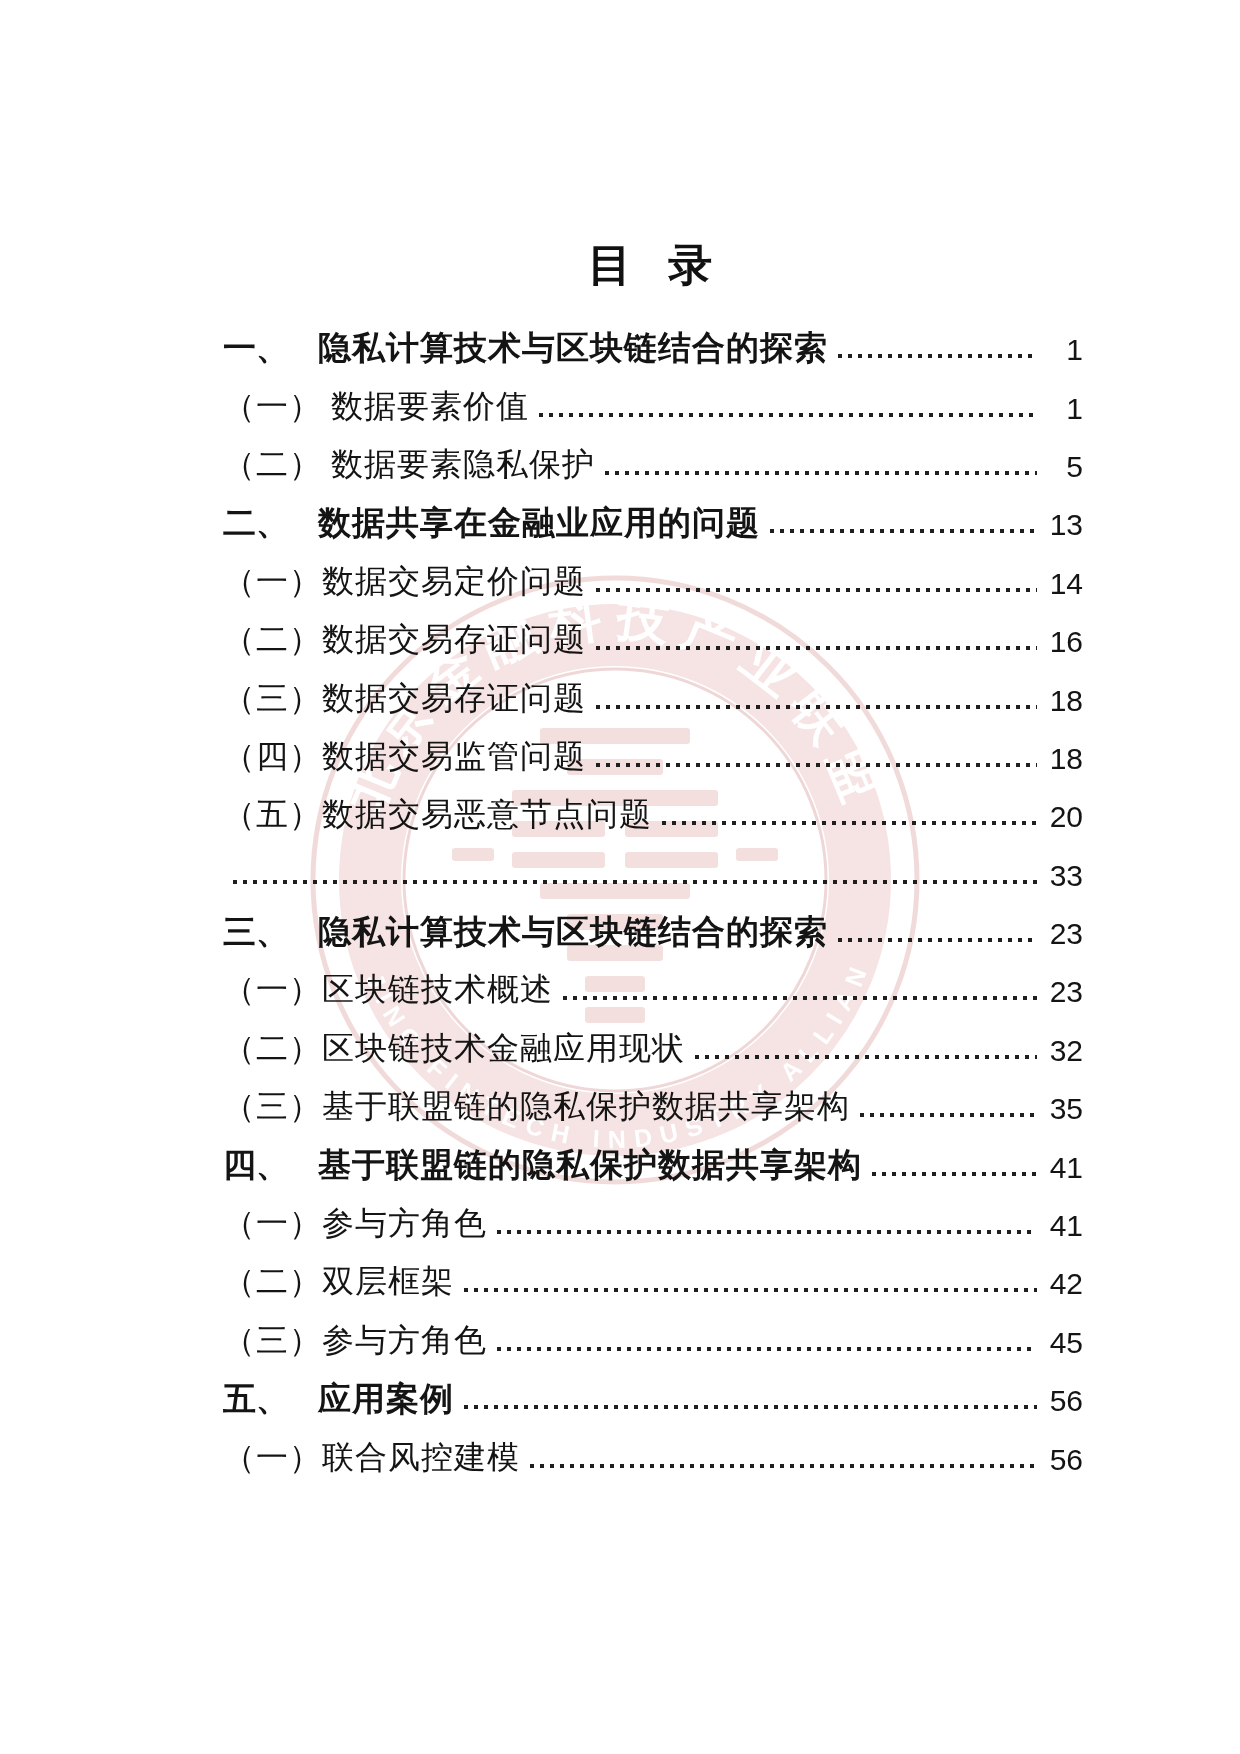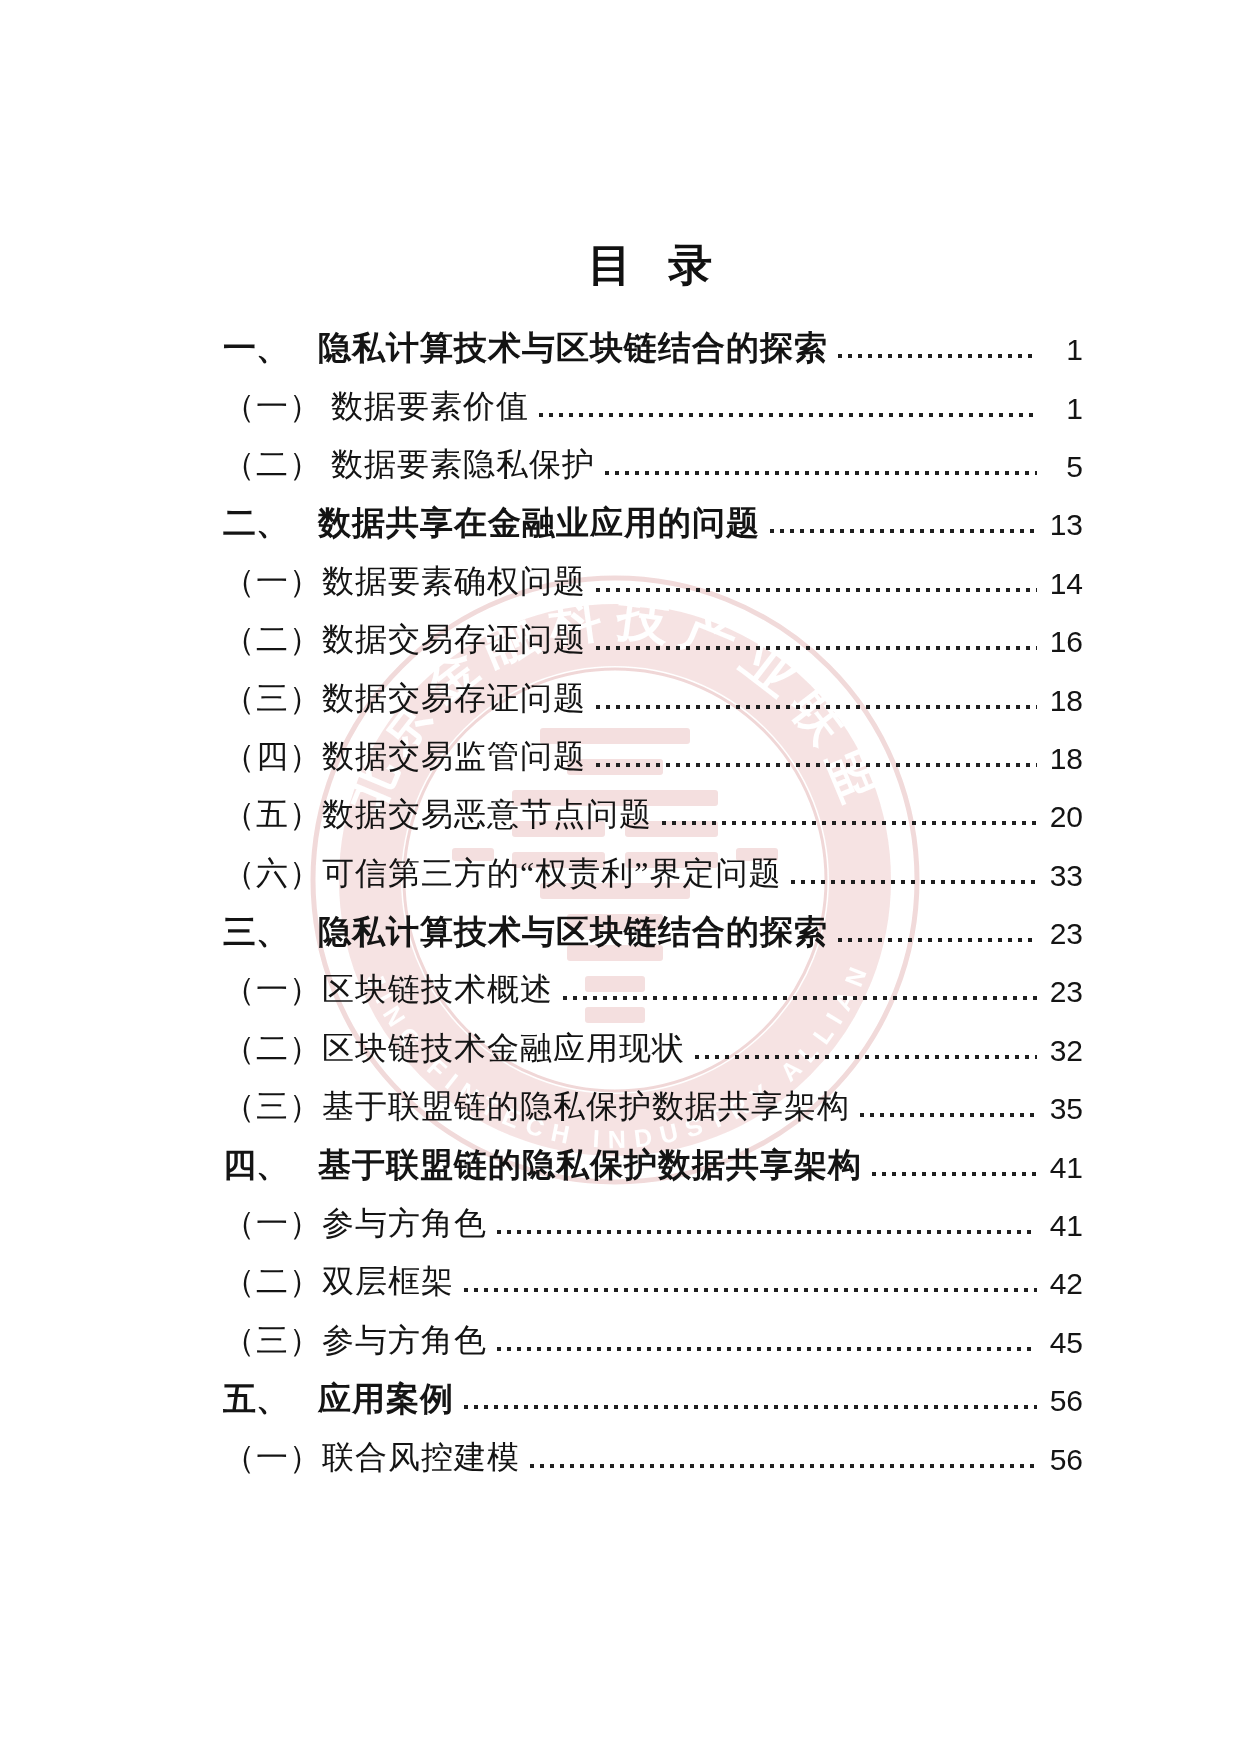--- a/index.html
+++ b/index.html
@@ -149,21 +149,21 @@
     <span class="pg">5</span>
   </div>
         <div class="row h1">
     <span class="num">二、</span>
     <span class="t">数据共享在金融业应用的问题</span>
     <span class="leader"></span>
     <span class="pg">13</span>
   </div>
         <div class="row h2">
 
-    <span class="t">（一）数据要素确权问题</span>
+    <span class="t">（一）数据交易定价问题</span>
     <span class="leader"></span>
     <span class="pg">14</span>
   </div>
         <div class="row h2">
 
     <span class="t">（二）数据交易存证问题</span>
     <span class="leader"></span>
     <span class="pg">16</span>
   </div>
         <div class="row h2">
@@ -179,21 +179,20 @@
     <span class="pg">18</span>
   </div>
         <div class="row h2">
 
     <span class="t">（五）数据交易恶意节点问题</span>
     <span class="leader"></span>
     <span class="pg">20</span>
   </div>
         <div class="row h2">
 
-    <span class="t">（六）可信第三方的“权责利”界定问题</span>
     <span class="leader"></span>
     <span class="pg">33</span>
   </div>
         <div class="row h1">
     <span class="num">三、</span>
     <span class="t">隐私计算技术与区块链结合的探索</span>
     <span class="leader"></span>
     <span class="pg">23</span>
   </div>
         <div class="row h2">

